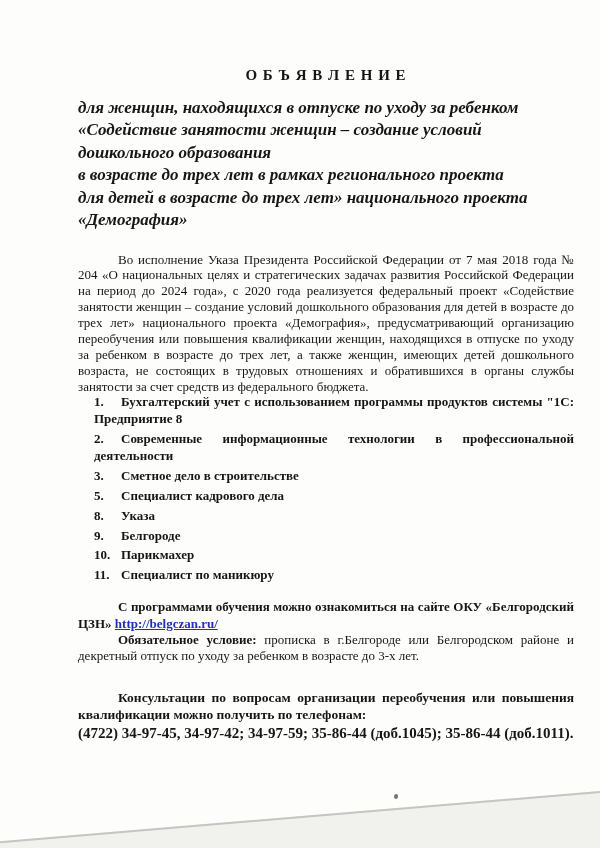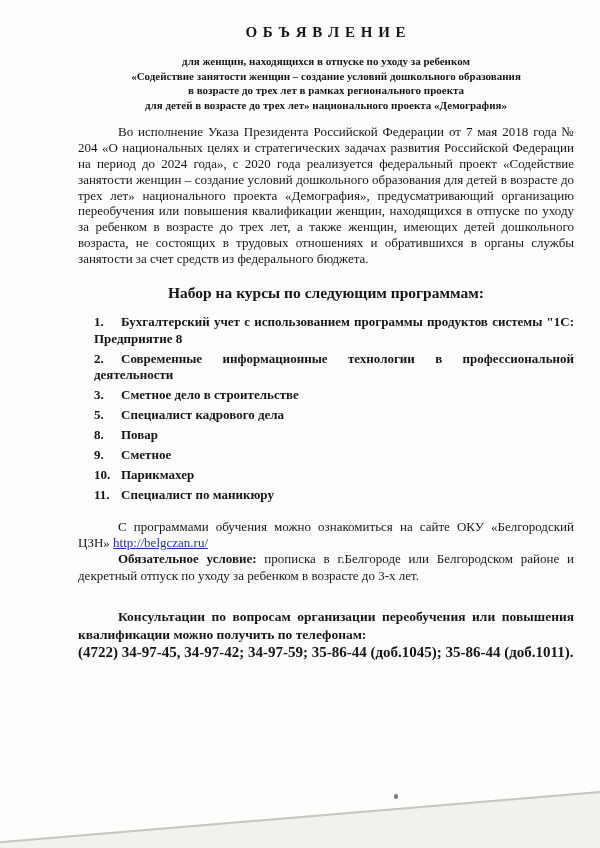--- a/index.html
+++ b/index.html
@@ -12,37 +12,37 @@
     width: 600px;
     height: 848px;
     margin: 0 auto;
     background: #fdfdfc;
     overflow: hidden;
     font-family: "Liberation Serif", serif;
     color: #161616;
   }
   .content {
     position: relative;
-    padding: 24px 26px 0 78px;
+    padding: 67px 26px 0 78px;
   }
   .doc-title {
     margin: 0 0 13px 0;
     font-size: 15px;
     font-weight: bold;
     text-align: center;
     letter-spacing: 1px;
   }
   .subtitle-block {
-    text-align: center;
     font-weight: bold;
-    font-size: 11px;
+    font-size: 17px;
     line-height: 1.32;
+    font-style: italic;
   }
   .intro-par {
-    margin: 12px 0 0 0;
+    margin: 20px 0 0 0;
     font-size: 13px;
     line-height: 1.22;
     text-align: justify;
     text-indent: 40px;
   }
   .courses-heading {
     margin: 17px 0 12px 0;
     font-size: 15.5px;
     font-weight: bold;
     text-align: center;
@@ -57,20 +57,21 @@
   .course-item .num {
     display: inline-block;
     width: 27px;
   }
   .site-par {
     margin: 15px 0 0 0;
     font-size: 13px;
     line-height: 1.26;
     text-align: justify;
     text-indent: 40px;
+    font-weight: bold;
   }
   .site-link {
     color: #2230b4;
     text-decoration: underline;
   }
   .condition-par {
     margin: 0;
     font-size: 13px;
     line-height: 1.26;
     text-align: justify;
@@ -127,29 +128,28 @@
 
     <div class="subtitle-block">
       <div>для женщин, находящихся в отпуске по уходу за ребенком</div>
       <div>«Содействие занятости женщин – создание условий дошкольного образования</div>
       <div>в возрасте до трех лет в рамках регионального проекта</div>
       <div>для детей в возрасте до трех лет» национального проекта «Демография»</div>
     </div>
 
     <p class="intro-par">Во исполнение Указа Президента Российской Федерации от 7 мая 2018 года № 204 «О национальных целях и стратегических задачах развития Российской Федерации на период до 2024 года», с 2020 года реализуется федеральный проект «Содействие занятости женщин – создание условий дошкольного образования для детей в возрасте до трех лет» национального проекта «Демография», предусматривающий организацию переобучения или повышения квалификации женщин, находящихся в отпуске по уходу за ребенком в возрасте до трех лет, а также женщин, имеющих детей дошкольного возраста, не состоящих в трудовых отношениях и обратившихся в органы службы занятости за счет средств из федерального бюджета.</p>
 
-    <h2 class="courses-heading">Набор на курсы по следующим программам:</h2>
 
     <div>
       <p class="course-item"><span class="num">1.</span><span>Бухгалтерский учет с использованием программы продуктов системы "1С: Предприятие 8</span></p>
       <p class="course-item"><span class="num">2.</span><span>Современные информационные технологии в профессиональной деятельности</span></p>
       <p class="course-item"><span class="num">3.</span><span>Сметное дело в строительстве</span></p>
       <p class="course-item"><span class="num">5.</span><span>Специалист кадрового дела</span></p>
-      <p class="course-item"><span class="num">8.</span><span>Повар</span></p>
-      <p class="course-item"><span class="num">9.</span><span>Сметное</span></p>
+      <p class="course-item"><span class="num">8.</span><span>Указа</span></p>
+      <p class="course-item"><span class="num">9.</span><span>Белгороде</span></p>
       <p class="course-item"><span class="num">10.</span><span>Парикмахер</span></p>
       <p class="course-item"><span class="num">11.</span><span>Специалист по маникюру</span></p>
     </div>
 
     <p class="site-par"><span>С программами обучения можно ознакомиться на сайте ОКУ «Белгородский ЦЗН» </span><a class="site-link" href="#">http://belgczan.ru/</a></p>
 
     <p class="condition-par"><span class="condition-label">Обязательное условие:</span> <span>прописка в г.Белгороде или Белгородском районе и декретный отпуск по уходу за ребенком в возрасте до 3-х лет.</span></p>
 
     <p class="consult-par">Консультации по вопросам организации переобучения или повышения квалификации можно получить по телефонам:</p>
     <p class="phones-line">(4722) 34-97-45, 34-97-42; 34-97-59; 35-86-44 (доб.1045); 35-86-44 (доб.1011).</p>

